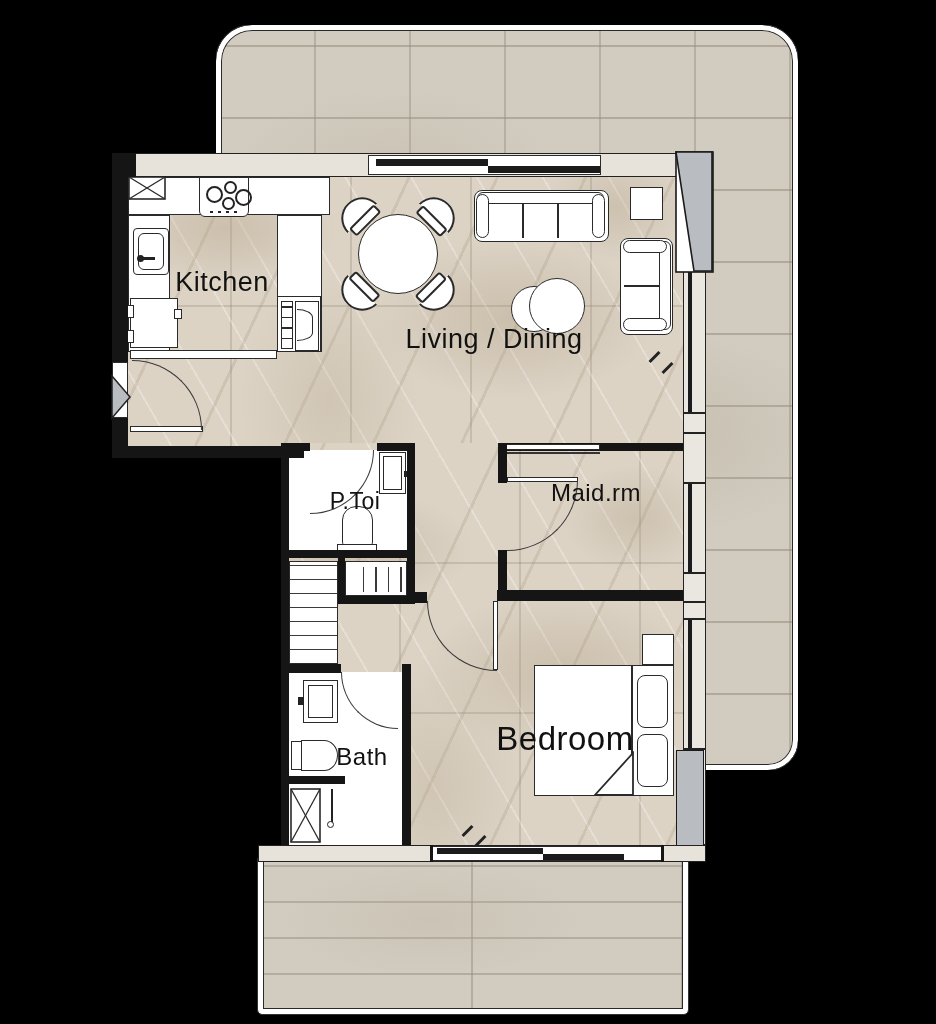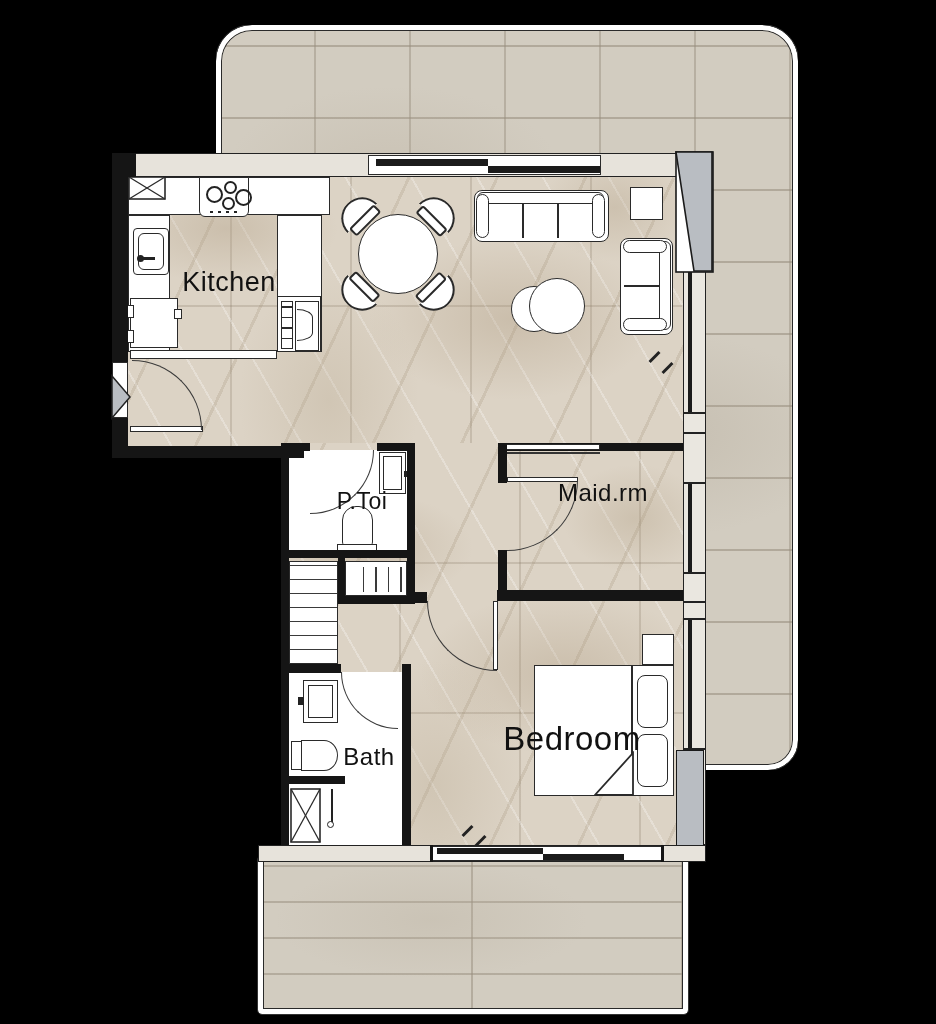--- a/index.html
+++ b/index.html
@@ -53,21 +53,21 @@
   
   .wall{background:var(--c-wall);}
   .wallface{background:var(--c-wall_face);border:1.5px solid #222;box-sizing:border-box;}
   .white{background:var(--c-fixture_white);border:1.5px solid var(--c-outline);box-sizing:border-box;}
   .glass{background:var(--c-glass);}
   .gray{background:var(--c-shadow_gray);border:1.5px solid #1a1a1a;box-sizing:border-box;}
   .arc{box-sizing:border-box;border:0 solid #3a3a3a;}
   .arc.ne{border-top:1.6px solid #3a3a3a;border-right:1.6px solid #3a3a3a;border-top-right-radius:100%;}
   .arc.se{border-bottom:1.6px solid #3a3a3a;border-right:1.6px solid #3a3a3a;border-bottom-right-radius:100%;}
   .arc.sw{border-bottom:1.6px solid #3a3a3a;border-left:1.6px solid #3a3a3a;border-bottom-left-radius:100%;}
-  .label{position:absolute;color:#111;transform:translate(-50%,-50%);white-space:nowrap;letter-spacing:0.5px;margin-left:7px;}
+  .label{position:absolute;color:#111;transform:translate(-50%,-50%);white-space:nowrap;letter-spacing:0.5px;}
   .tick{position:absolute;background:#222;}
   .dash{position:absolute;width:3px;height:14px;background:#222;transform:rotate(45deg);}
   
   .shelves{background-color:var(--c-fixture_white);border:1.5px solid var(--c-outline);box-sizing:border-box;
     background-image:repeating-linear-gradient(0deg, transparent 0 12.5px, #3a3a3a 12.5px 14px);}
   .railticks{background-image:repeating-linear-gradient(90deg, transparent 0 11px, #3a3a3a 11px 12.5px);}
   
   .chair{position:absolute;width:48px;height:48px;}
   .chair .back{position:absolute;left:3px;top:2px;width:38px;height:19px;border:2px solid var(--c-outline);
     border-bottom:none;border-radius:22px 22px 0 0;background:var(--c-fixture_white);}
@@ -278,18 +278,19 @@
   <div class="abs gray" style="left:676px;top:750px;width:28px;height:112px;"></div>
 
   <div class="abs wallface" style="left:258px;top:845px;width:448px;height:17px;"></div>
   <div class="abs white" style="left:431px;top:846px;width:232px;height:15px;border-width:1px;"></div>
   <div class="abs glass" style="left:437px;top:848px;width:106px;height:6px;"></div>
   <div class="abs glass" style="left:543px;top:854px;width:81px;height:6px;"></div>
   <div class="abs wall" style="left:430px;top:845px;width:3px;height:17px;"></div>
   <div class="abs wall" style="left:661px;top:845px;width:3px;height:17px;"></div>
 
   <div class="label" style="left:222px;top:282px;font-size:27px;">Kitchen</div>
+  <div class="label" style="left:494px;top:339px;font-size:27px;">Living / Dining</div>
   <div class="label" style="left:355px;top:501px;font-size:23px;">P.Toi</div>
   <div class="label" style="left:596px;top:493px;font-size:24px;">Maid.rm</div>
   <div class="label" style="left:362px;top:757px;font-size:24px;">Bath</div>
   <div class="label" style="left:565px;top:739px;font-size:33px;">Bedroom</div>
 
 </div>
 
 </body></html>

